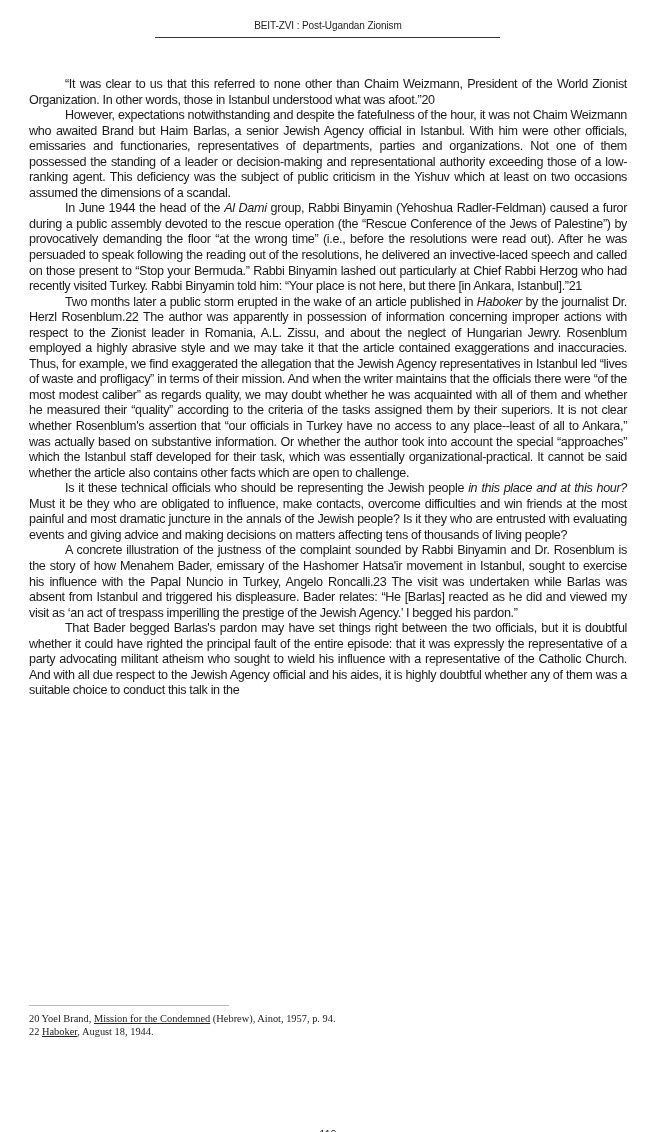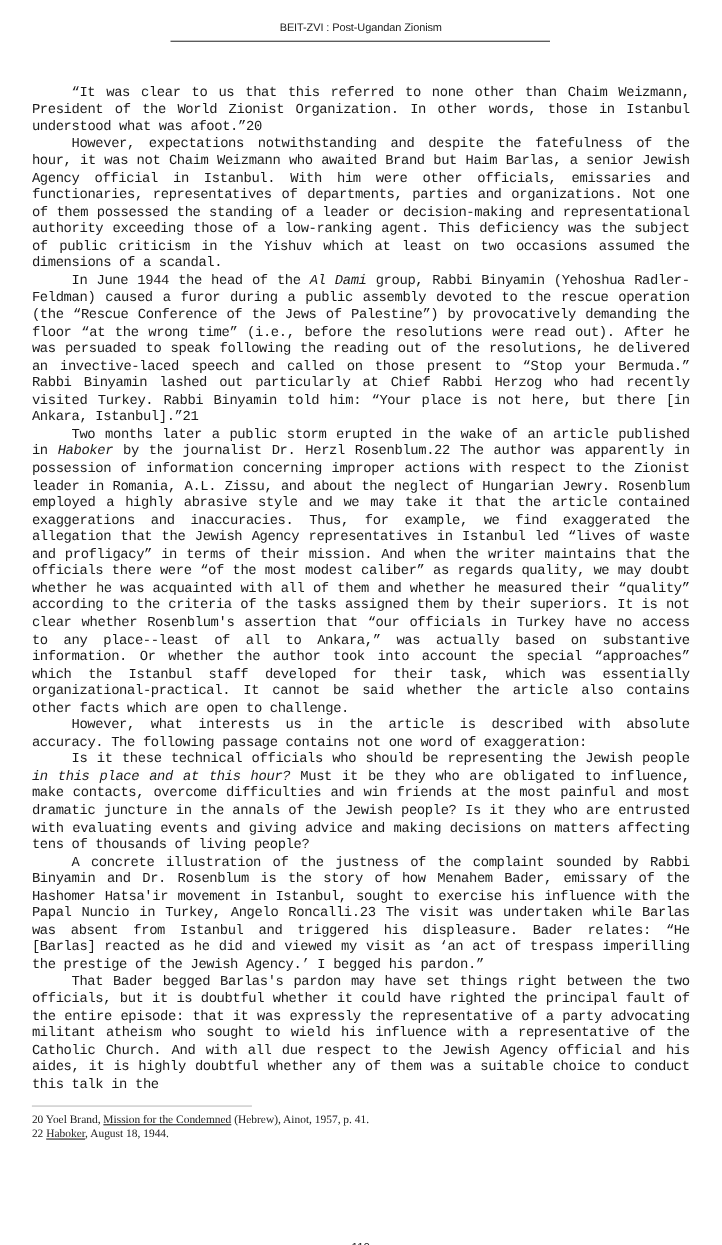--- a/index.html
+++ b/index.html
@@ -13,21 +13,21 @@
       font-family: "Liberation Sans", sans-serif;
       font-size: 10px; color: #222;
       letter-spacing: -0.1px;
     }
     .head-rule {
       position: absolute; left: 155px; width: 345px; top: 37px;
       border-top: 1px solid #333;
     }
     .body-text {
       position: absolute; left: 29px; width: 598px; top: 77px;
-      font-family: Liberation Mono, monospace;
+      font-family: Liberation Sans, sans-serif;
       font-size: 12.6px; line-height: 15.55px;
       text-align: justify;
       letter-spacing: -0.35px;
       word-spacing: 0px;
     }
     .body-text p { margin: 0; text-indent: 36px; }
     .body-text p.gap-before { margin-top: 0; }
     .body-text em { font-style: italic; }
     .fn-rule {
       position: absolute; left: 29px; width: 200px; top: 1005px;
@@ -53,25 +53,24 @@
 <body>
 
 <div class="running-head">BEIT-ZVI : Post-Ugandan Zionism</div>
 <div class="head-rule"></div>
 
 <div class="body-text">
   <p>“It was clear to us that this referred to none other than Chaim  Weizmann, President of the World Zionist Organization. In other words, those in Istanbul understood what was afoot.”20</p>
   <p>However, expectations notwithstanding and despite the fatefulness of the hour,  it was not Chaim Weizmann who awaited Brand but Haim Barlas, a senior Jewish Agency official in Istanbul. With him were other officials, emissaries and functionaries, representatives of departments, parties and organizations. Not one of them possessed the standing of a leader or decision-making and representational authority exceeding those of a low-ranking agent. This deficiency was the subject of public criticism in the Yishuv which at least on two occasions assumed the dimensions of a scandal.</p>
   <p><span>In June 1944 the head of the </span><em>Al Dami</em><span> group,  Rabbi Binyamin (Yehoshua Radler-Feldman) caused a furor during a public assembly devoted to the rescue operation (the “Rescue Conference of the Jews of Palestine”) by provocatively demanding the floor “at the wrong time” (i.e., before the resolutions were read out). After he was persuaded to speak following the reading out of the resolutions, he delivered an invective-laced speech and called on those present to “Stop your Bermuda.” Rabbi Binyamin lashed out particularly at Chief Rabbi Herzog who had recently visited Turkey. Rabbi Binyamin told him: “Your place is not here, but there [in Ankara, Istanbul].”21</span></p>
   <p class="gap-before"><span>Two months later a public storm erupted in the wake of an article published in </span><em>Haboker</em><span> by the journalist Dr. Herzl Rosenblum.22 The author was apparently in possession of information concerning improper actions with respect to the Zionist leader in Romania, A.L. Zissu, and about the neglect of Hungarian Jewry. Rosenblum employed a highly abrasive style and we may take it that the article contained exaggerations and inaccuracies. Thus, for example, we find exaggerated the allegation that the Jewish Agency representatives in Istanbul led “lives of waste and profligacy” in terms of their mission. And when the writer maintains that the officials there were “of the most modest caliber” as regards quality, we may doubt whether he was acquainted with all of them and whether he measured their “quality” according to the criteria of the tasks assigned them by their superiors. It is not clear whether Rosenblum's assertion that “our officials in Turkey have no access to any place--least of all to Ankara,” was actually based on substantive information. Or whether the author took into account the special “approaches” which the Istanbul staff developed for their task, which was essentially organizational-practical. It cannot be said whether the article also contains other facts which are open to challenge.</span></p>
-  <p>However, what interests us in the article is described with absolute accuracy.  The following passage contains not one word of exaggeration:</p>
   <p class="gap-before"><span>Is it these technical officials who should be representing the Jewish people </span><em>in this place and at this hour?</em><span> Must it be they who are obligated to influence, make contacts, overcome difficulties and win friends at the most painful and most dramatic juncture in the annals of the Jewish people? Is it they who are entrusted with evaluating events and giving advice and making decisions on matters affecting tens of thousands of living people?</span></p>
   <p>A concrete illustration of the justness of the complaint sounded by Rabbi Binyamin and Dr. Rosenblum is the story of how Menahem Bader, emissary of the Hashomer Hatsa'ir movement in Istanbul, sought to exercise his influence with the Papal Nuncio in Turkey, Angelo Roncalli.23 The visit was undertaken while Barlas was absent from Istanbul and triggered his displeasure. Bader relates: “He [Barlas] reacted as he did and viewed my visit as ‘an act of trespass imperilling the prestige of the Jewish Agency.’ I begged his pardon.”</p>
   <p class="gap-before">That Bader begged Barlas's pardon may have set things right between the two officials, but it is doubtful whether it could have righted the principal fault of the entire episode: that it was expressly the representative of a party advocating militant atheism who sought to wield his influence with a representative of the Catholic Church. And with all due respect to the Jewish Agency official and his aides, it is highly doubtful whether any of them was a suitable choice to conduct this talk in the</p>
 </div>
 
 <div class="fn-rule"></div>
 <div class="footnotes">
-  <div><span>20</span> <span>Yoel Brand, </span><u>Mission for the Condemned</u><span> (Hebrew), Ainot, 1957, p. 41.</span></div>
+  <div><span>20</span> <span>Yoel Brand, </span><u>Mission for the Condemned</u><span> (Hebrew), Ainot, 1957, p. 94.</span></div>
   <div><span>22</span> <span></span><u>Haboker</u><span>, August 18, 1944.</span></div>
 </div>
 
 <div class="page-number">—  110  —</div>
 
 </body></html>

